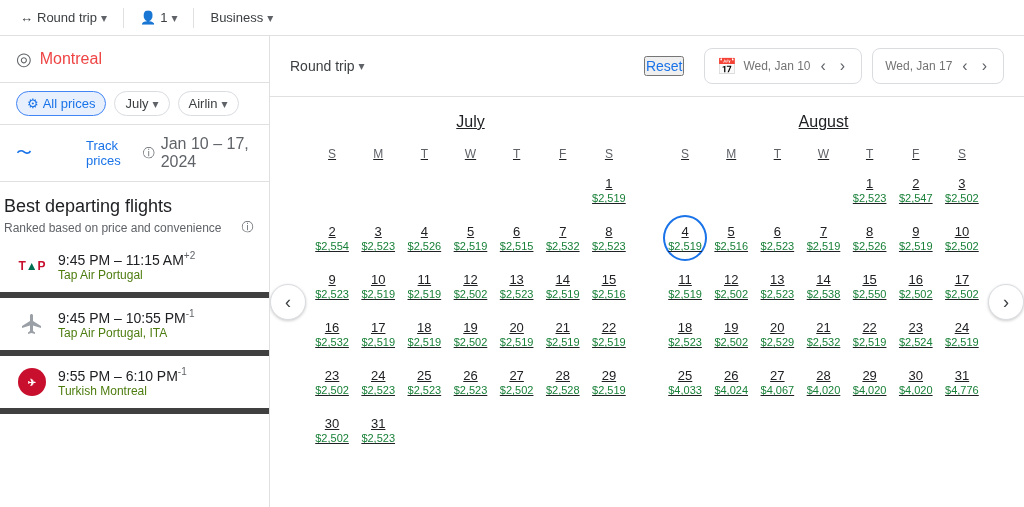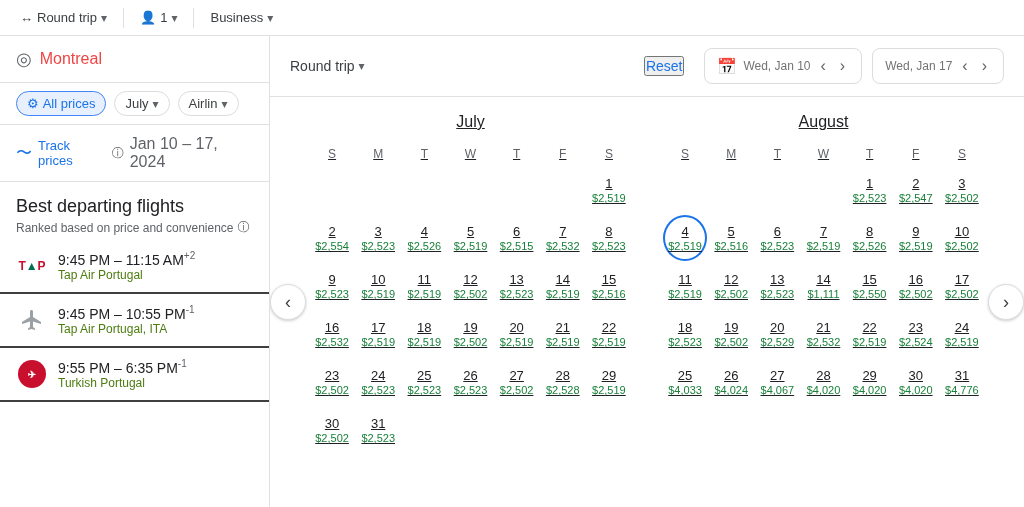--- a/index.html
+++ b/index.html
@@ -51,30 +51,30 @@
       font-size: 13px; color: #3c4043;
       border: 1px solid #dadce0; border-radius: 20px;
       padding: 4px 10px; cursor: pointer; background: #fff;
     }
     .filter-btn.active { background: #e8f0fe; border-color: #4285f4; color: #1a73e8; }
     .track-prices {
       display: flex; align-items: center; gap: 6px;
       padding: 10px 16px; border-bottom: 1px solid #e0e0e0;
       font-size: 13px; color: #202124;
     }
-    .track-prices-label { color: #1a73e8; }
+    .track-prices-label { color: #1a73e8; margin-left: 48px; }
     .track-prices-date { color: #5f6368; font-size: 16px; }
 
-    .best-flights-header { padding: 14px 16px 4px; }
+    .best-flights-header { padding: 14px 4px 4px; }
     .best-flights-title { font-size: 18px; font-weight: 500; }
-    .best-flights-sub { font-size: 12px; color: #5f6368; margin-top: 2px; display: flex; align-items: center; gap: 4px; }
+    .best-flights-sub { font-size: 12px; color: #5f6368; margin-top: 2px; display: flex; align-items: center; gap: 20px; }
 
     .flight-card {
       display: flex; align-items: center; gap: 10px;
-      padding: 10px 16px; border-bottom: 2px solid #404040; cursor: pointer;
+      padding: 10px 16px; border-bottom: 6px solid #404040; cursor: pointer;
     }
     .airline-logo { width: 32px; height: 32px; display: flex; align-items: center; justify-content: center; flex-shrink: 0; }
     .flight-info { flex: 1; }
     .flight-time { font-size: 14px; font-weight: 500; color: #202124; }
     .flight-airline { font-size: 12px; color: #4d7c0f; }
 
     
     .right-panel {
       flex: 1;
       display: flex;
@@ -219,23 +219,23 @@
     </div>
 
     <div class="flight-card">
       <div class="airline-logo">
         <div style="width:28px; height:28px; background:#c8102e; border-radius:50%; display:flex; align-items:center; justify-content:center;">
           <span style="color:#fff; font-size:10px; font-weight:700;">✈</span>
         </div>
       </div>
       <div class="flight-info">
         <div class="flight-time">
-          <span>9:55 PM – 6:35 PM</span><sup style="font-size:10px; color:#5f6368;">-1</sup>
-        </div>
-        <div class="flight-airline">Turkish Portugal</div>
+          <span>9:55 PM – 6:10 PM</span><sup style="font-size:10px; color:#5f6368;">-1</sup>
+        </div>
+        <div class="flight-airline">Turkish Montreal</div>
       </div>
     </div>
   </div>
 
   <div class="right-panel">
 
     <div class="calendar-header">
       <div class="trip-type-selector">
         <span>Round trip</span>
         <span class="chevron">▾</span>
@@ -472,21 +472,21 @@
               <div class="cal-cell">
                 <span class="day-num">12</span>
                 <span class="day-price">$2,502</span>
               </div>
               <div class="cal-cell">
                 <span class="day-num">13</span>
                 <span class="day-price">$2,523</span>
               </div>
               <div class="cal-cell">
                 <span class="day-num">14</span>
-                <span class="day-price">$1,111</span>
+                <span class="day-price">$2,538</span>
               </div>
               <div class="cal-cell">
                 <span class="day-num">15</span>
                 <span class="day-price">$2,550</span>
               </div>
               <div class="cal-cell">
                 <span class="day-num">16</span>
                 <span class="day-price">$2,502</span>
               </div>
               <div class="cal-cell">

